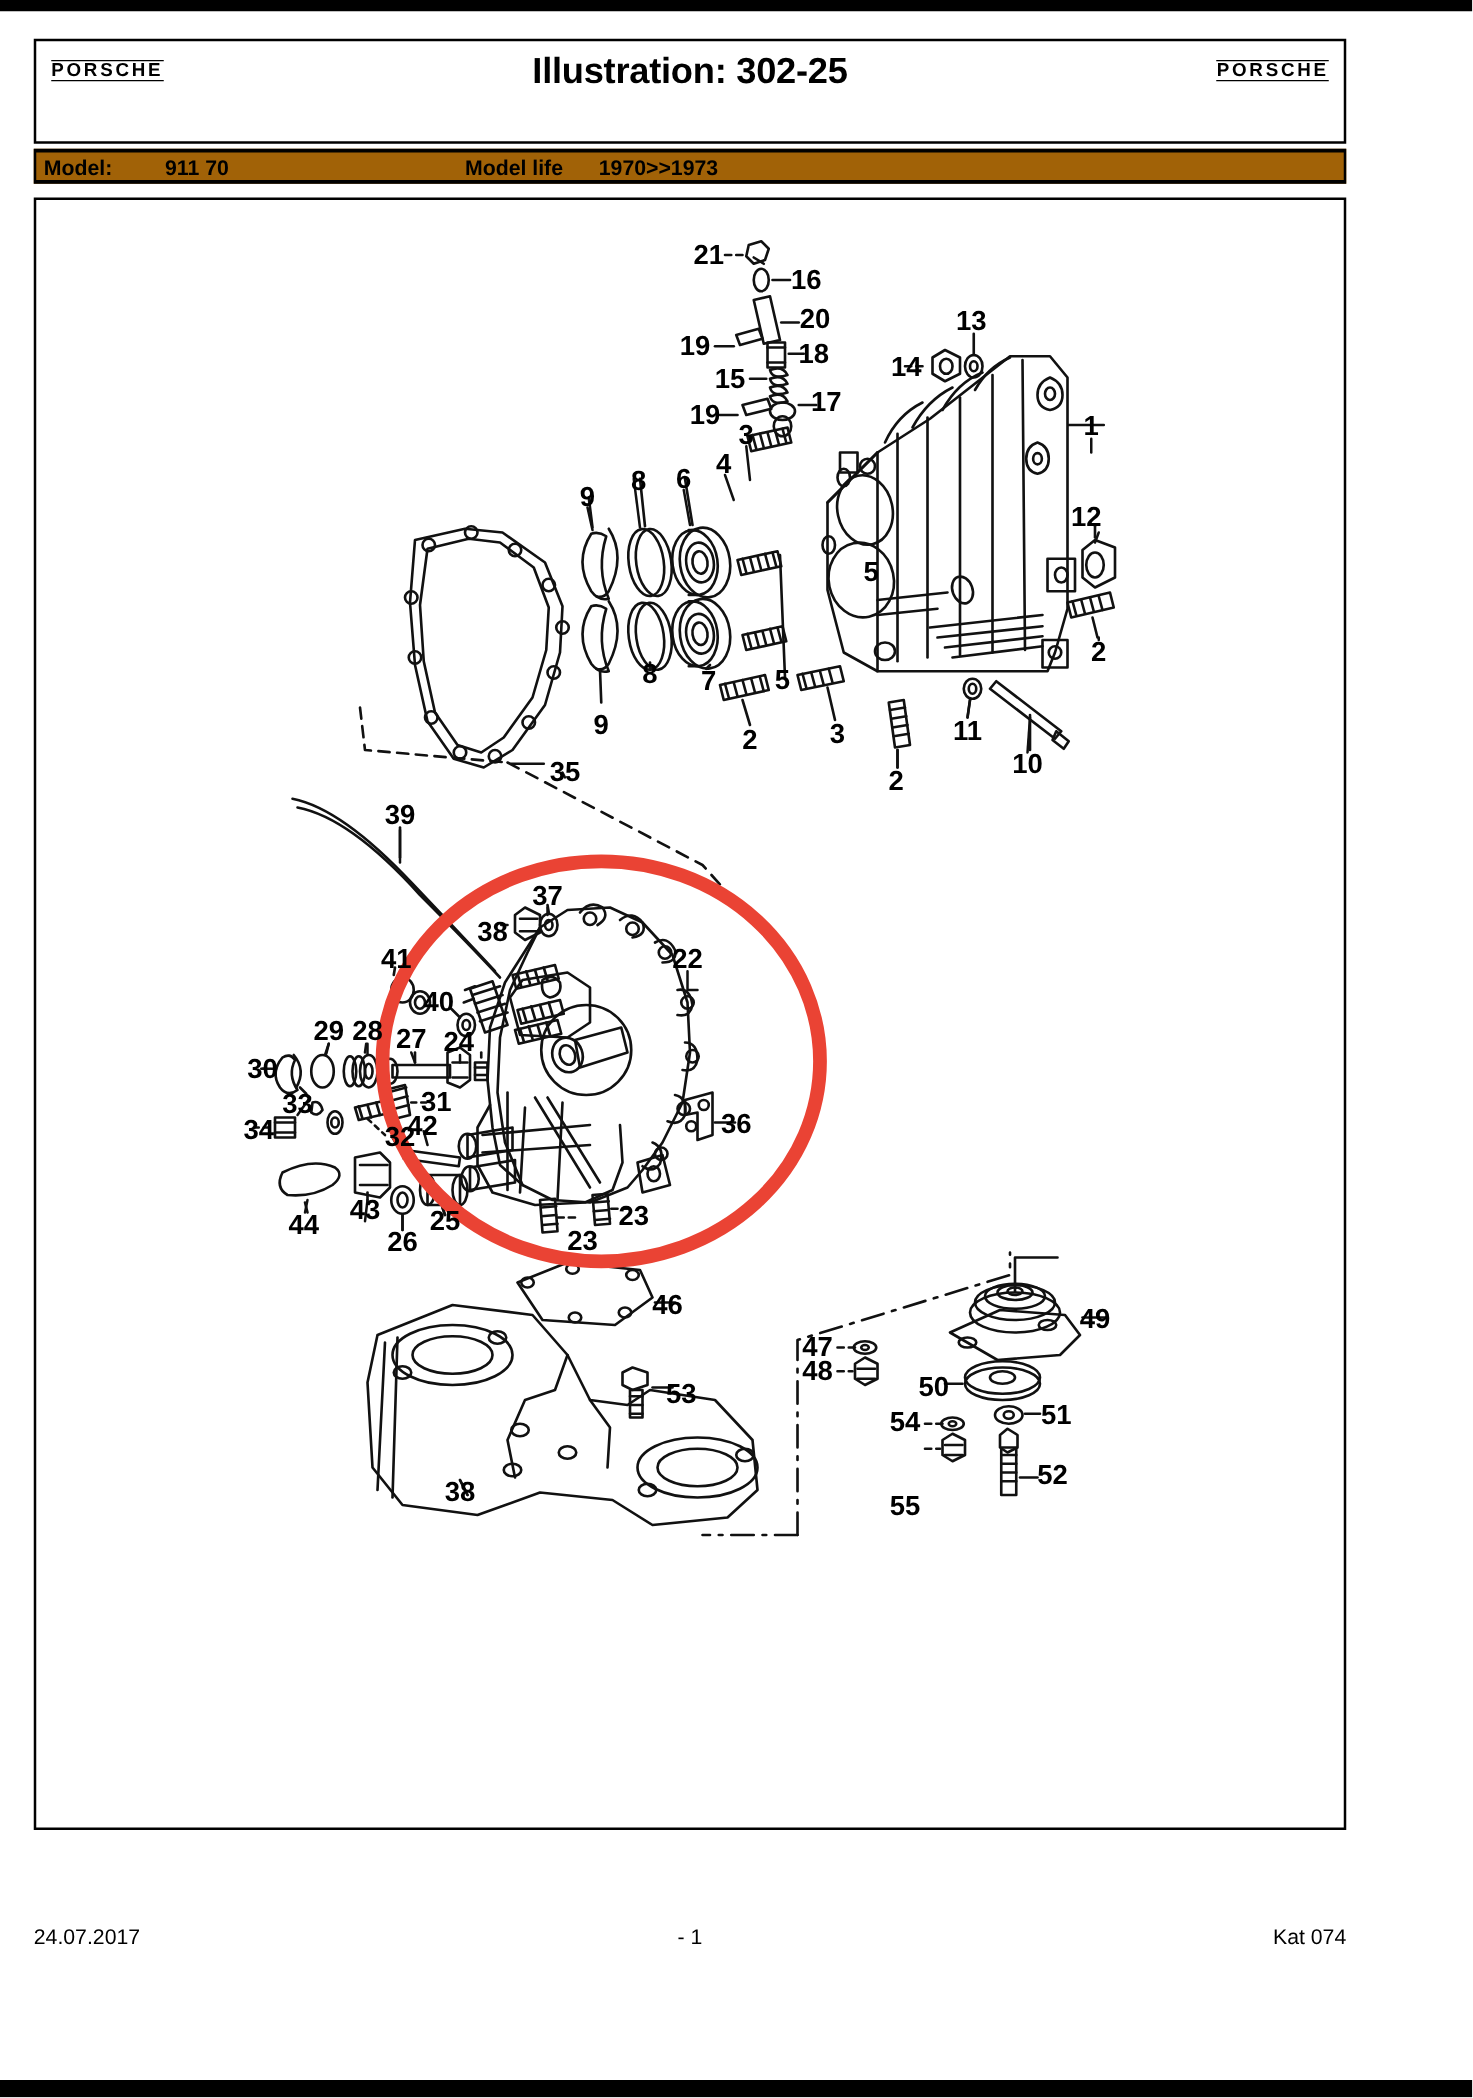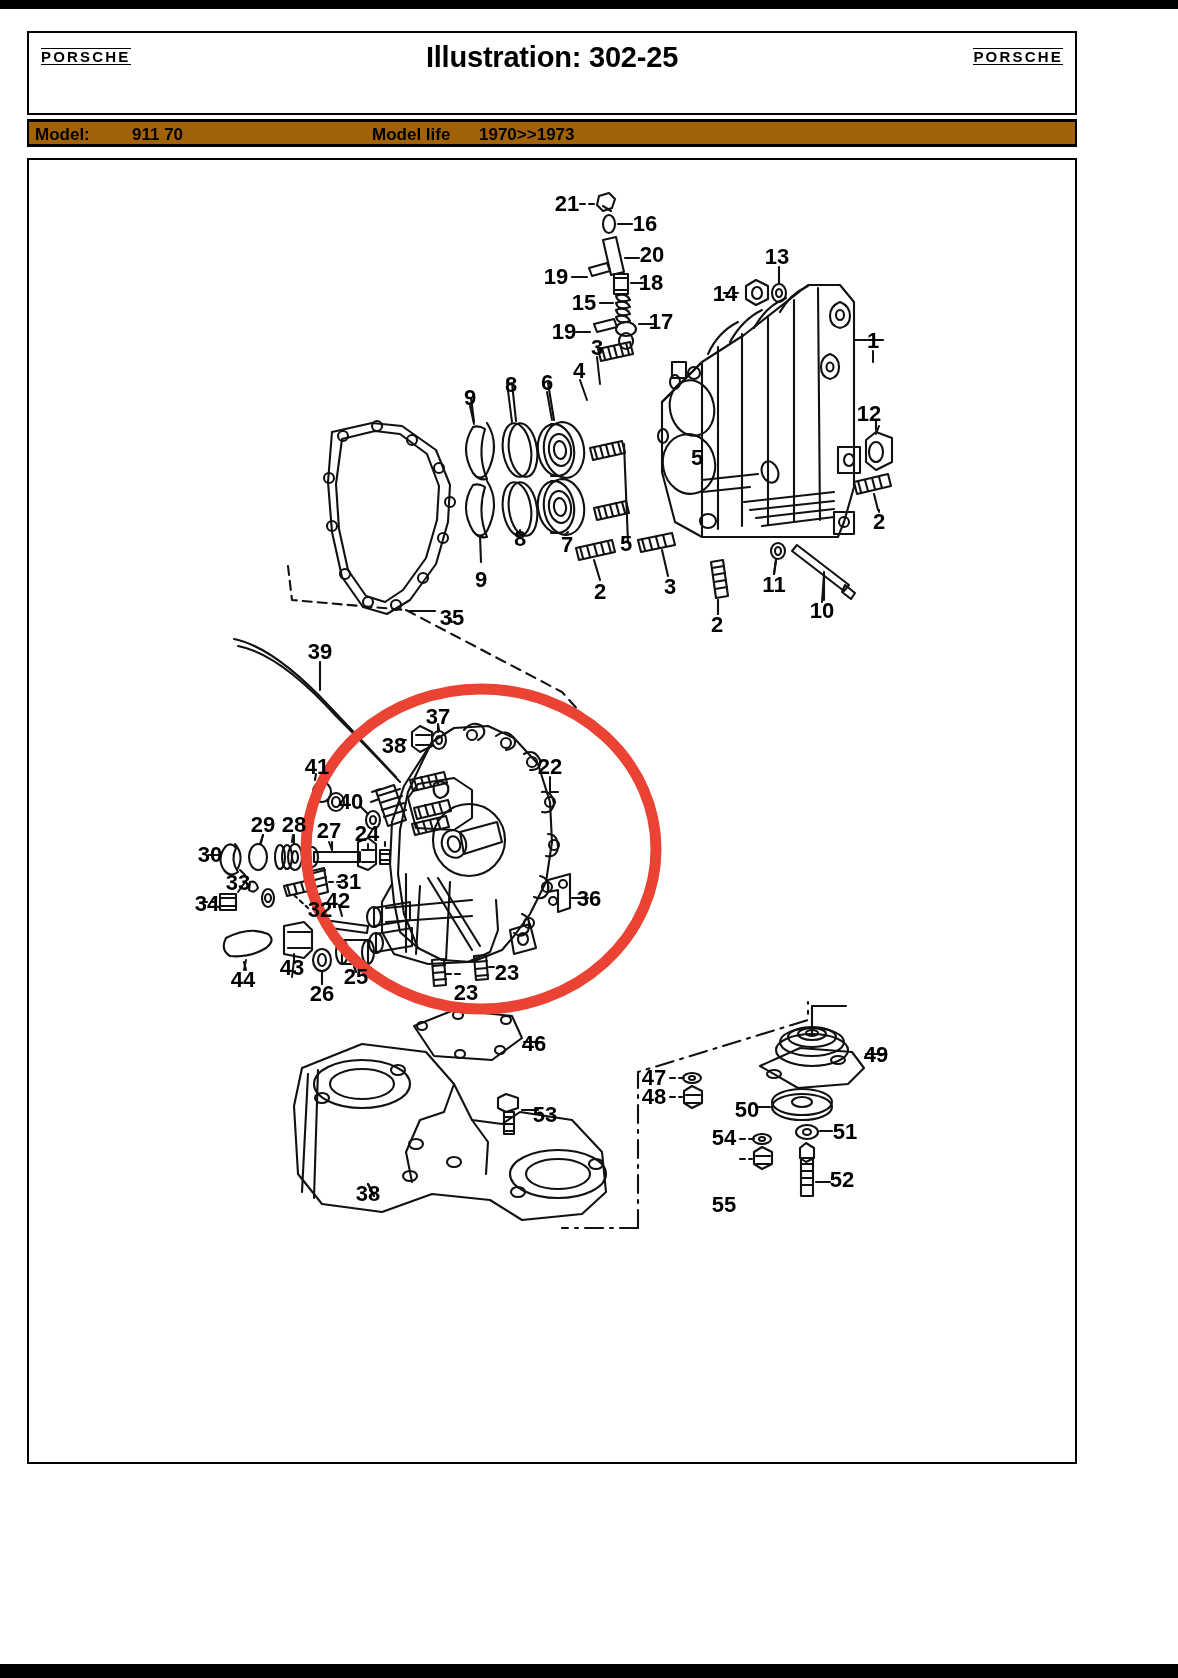--- a/index.html
+++ b/index.html
@@ -712,14 +712,19 @@
         <div class="callout" style="left: 718px; top: 950px;">50</div>
         <div class="callout" style="left: 516px; top: 955px;">53</div>
         <div class="callout" style="left: 816px; top: 972px;">51</div>
         <div class="callout" style="left: 695px; top: 978px;">54</div>
         <div class="callout" style="left: 695px; top: 998px; margin-top: 47px;">55</div>
         <div class="callout" style="left: 813px; top: 1020px;">52</div>
         <div class="callout" style="left: 339px; top: 1034px;">38</div>
       </div>
   </div>
 
+  <div class="footer">
+    <span class="ft-date">24.07.2017</span>
+    <span class="ft-page">- 1</span>
+    <span class="ft-kat">Kat 074</span>
+  </div>
 
 </div>
 
 </body></html>

